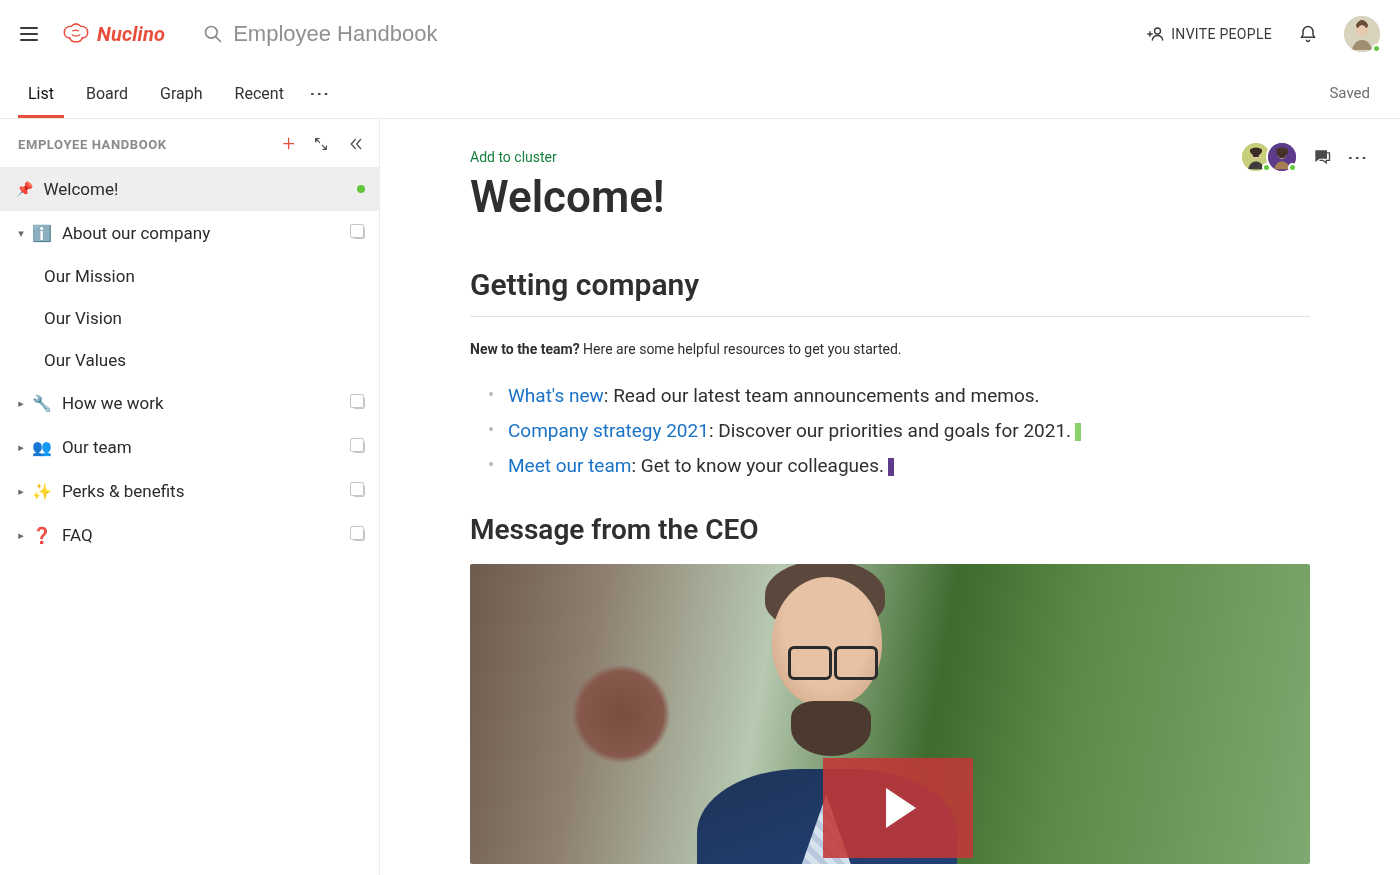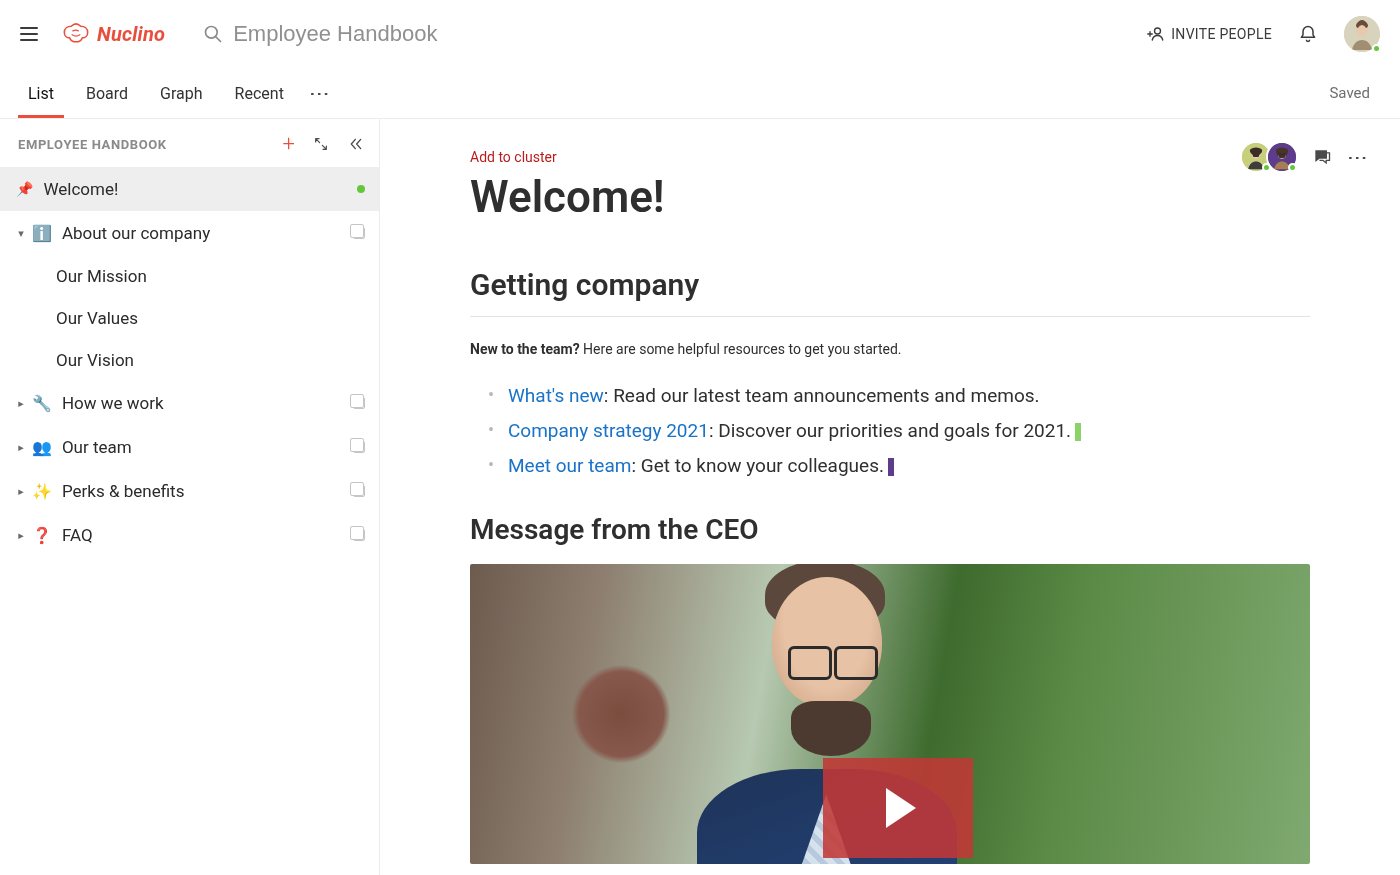--- a/index.html
+++ b/index.html
@@ -95,41 +95,41 @@
     cursor: pointer;
     gap: 6px;
   }
   .tree-item.selected { background: #eeeeee; }
   .tree-item .spacer { flex: 1; }
   .chev { width: 10px; display: inline-flex; justify-content: center; color: #6a6a6a; font-size: 11px; }
   .pin { font-size: 14px; color: #2b2b2b; margin-right: 4px; }
   .item-dot { width: 8px; height: 8px; border-radius: 50%; background: #63c73e; }
   .copy-icon { width: 12px; height: 12px; border: 1.5px solid #c5c5c5; border-radius: 2px; position: relative; }
   .copy-icon::before { content:""; position:absolute; width:12px; height:12px; border:1.5px solid #c5c5c5; border-radius:2px; top:-4px; left:-4px; background:#fff; }
-  .tree-child { padding-left: 56px; font-size: 17px; color: #2b2b2b; padding-top: 11px; padding-bottom: 11px; cursor: pointer; }
+  .tree-child { padding-left: 44px; font-size: 17px; color: #2b2b2b; padding-top: 11px; padding-bottom: 11px; cursor: pointer; }
   .emoji { font-size: 16px; margin-right: 4px; }
 
   
   .main {
     flex: 1;
     position: relative;
     overflow-y: auto;
     padding: 30px 30px 0 30px;
   }
   .main-header {
     position: absolute; top: 22px; right: 30px;
     display: flex; align-items: center; gap: 14px;
   }
   .avatar-stack { display: flex; }
   .avatar-sm { width: 32px; height: 32px; border-radius: 50%; position: relative; margin-left: -6px; border: 2px solid #fff; display:flex; align-items:center; justify-content:center; }
   .avatar-sm:first-child { margin-left: 0; }
   .avatar-sm .presence-dot { right: -1px; bottom: -1px; }
 
   .doc-wrap { max-width: 840px; margin: 0 auto; padding-left: 0; }
-  .add-cluster { color: #b91c1c; font-size: 14px; margin-bottom: 6px; cursor: pointer; }
+  .add-cluster { color: #15803d; font-size: 14px; margin-bottom: 6px; cursor: pointer; }
   .doc-title { font-size: 44px; font-weight: 600; color: #2f2f2f; margin-bottom: 44px; }
   .doc-h2 { font-size: 30px; font-weight: 600; color: #2f2f2f; margin-top: 20px; }
   .doc-hr { border: none; border-top: 1px solid #e2e2e2; margin: 14px 0 22px; }
   .doc-p { font-size: 14px; color: #2f2f2f; line-height: 1.5; }
   .doc-ul { margin: 18px 0 30px 24px; font-size: 19px; line-height: 1.85; color: #2f2f2f; }
   .doc-ul li { list-style: none; position: relative; padding-left: 14px; }
   .doc-ul li::before { content:"•"; position:absolute; left:-6px; color:#b8b8b8; font-size:18px; }
   .doc-link { color: #1a73c7; text-decoration: none; cursor: pointer; }
   .link-flag { display:inline-block; width:6px; height:18px; background:#8ad36a; vertical-align: middle; margin-left:4px; }
   .link-flag.purple { background:#5d3c8c; }
@@ -343,22 +343,22 @@
       </div>
 
       <div class="tree-item">
         <span class="chev">▾</span>
         <span class="emoji">ℹ️</span>
         <span>About our company</span>
         <span class="spacer"></span>
         <span class="copy-icon"></span>
       </div>
       <div class="tree-child">Our Mission</div>
+      <div class="tree-child">Our Vision</div>
       <div class="tree-child">Our Values</div>
-      <div class="tree-child">Our Vision</div>
 
       <div class="tree-item">
         <span class="chev">▸</span>
         <span class="emoji">🔧</span>
         <span>How we work</span>
         <span class="spacer"></span>
         <span class="copy-icon"></span>
       </div>
 
       <div class="tree-item">

